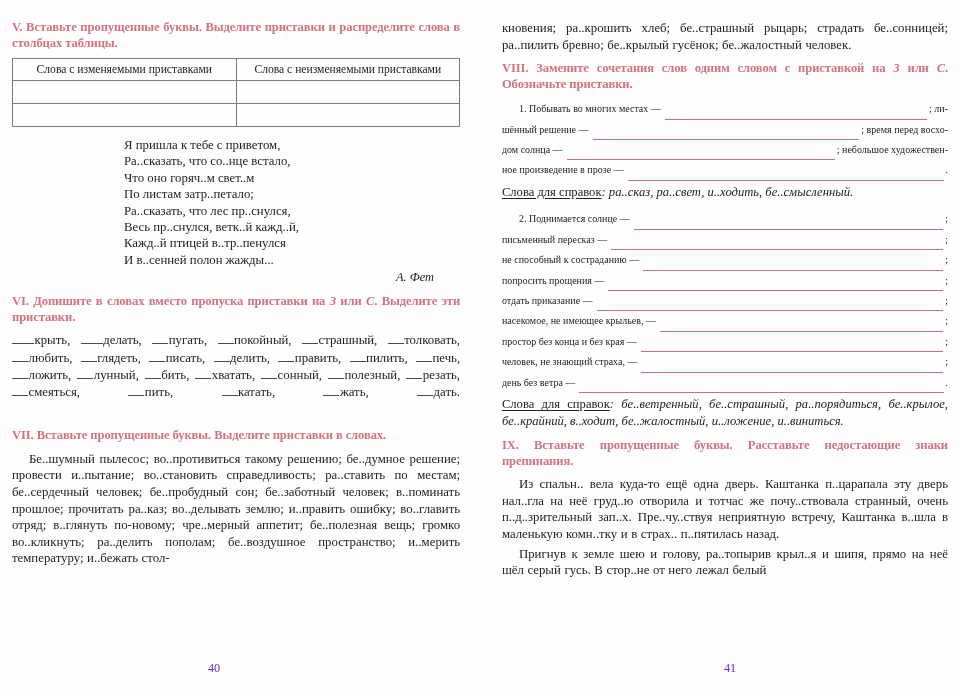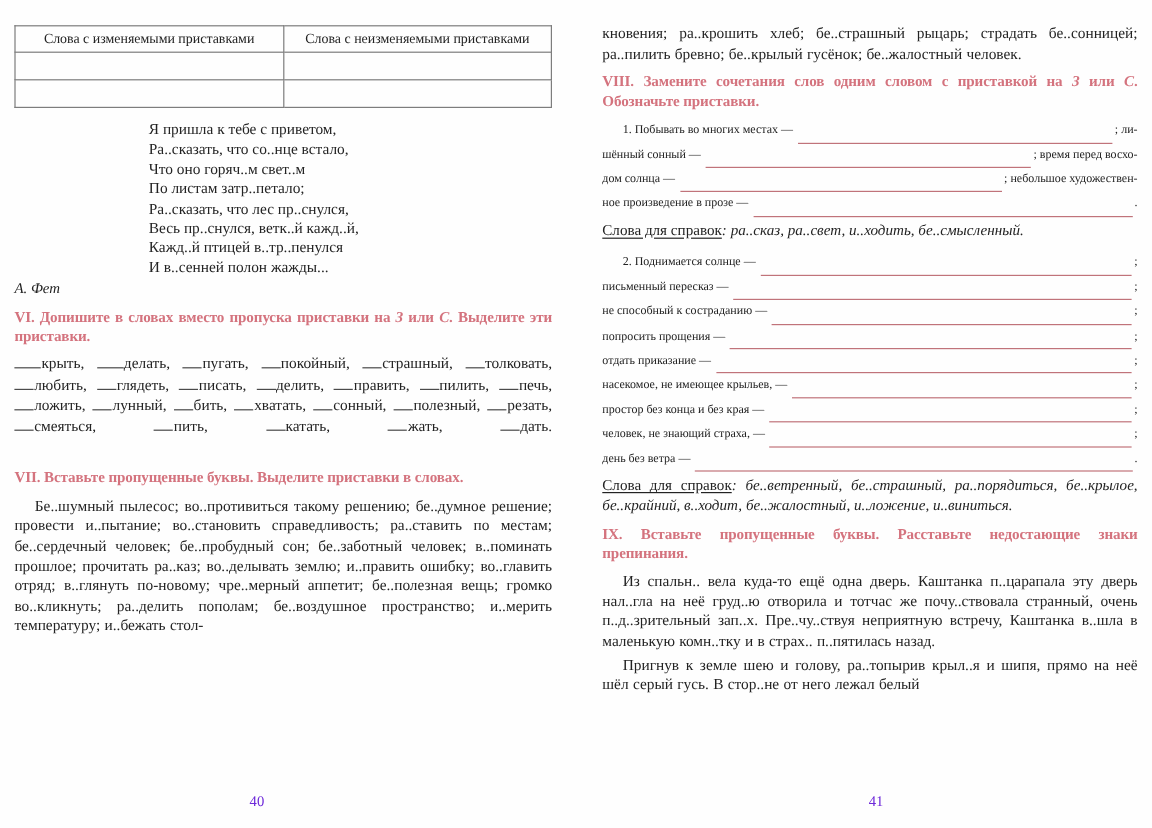--- a/index.html
+++ b/index.html
@@ -73,20 +73,21 @@
 
   
   .poem {
     margin: 2px 0 2px 0;
     padding-left: 112px;
     font-size: 12.8px;
     line-height: 16.4px;
   }
   .poem div { white-space: nowrap; }
   .attrib {
+    text-align: right;
     font-style: italic;
     font-size: 12.4px;
     margin: 1px 26px 9px 0;
   }
 
   
   .blanks-list {
     font-size: 12.8px;
     line-height: 17.4px;
     text-align: justify;
@@ -150,20 +151,21 @@
   .pageno.l { left: 196px; }
   .pageno.r { left: 238px; }
 </style>
 </head>
 <body>
 
 <div class="scan">
 
   <div class="page left">
 
+    <div class="heading">V. Вставьте пропущенные буквы. Выделите приставки и распределите слова в столбцах таблицы.</div>
 
     <table class="prefix-table">
       <tbody>
           <tr>
         <td class="hdr colA">Слова с изменяемыми приставками</td>
         <td class="hdr">Слова с неизменяемыми приставками</td>
       </tr>
       <tr>
         <td class="colA"></td>
         <td></td>
@@ -205,21 +207,21 @@
 
     <div class="heading" style="margin-top:8px"><span>VIII. Замените сочетания слов одним словом с приставкой на </span><span class="it">З</span><span> или </span><span class="it">С</span><span>. Обозначьте приставки.</span></div>
 
     <div id="item1-block">
         <div class="fill-flex ind" style="padding-left: 17px;">
           <span class="lbl">1. Побывать во многих местах —</span>
           <span class="grow"></span>
           <span class="tail">; ли-</span>
         </div>
         <div class="fill-flex">
-          <span class="lbl">шённый сонный —</span>
+          <span class="lbl">шённый решение —</span>
           <span class="grow"></span>
           <span class="tail">; время перед восхо-</span>
         </div>
         <div class="fill-flex">
           <span class="lbl">дом солнца —</span>
           <span class="grow"></span>
           <span class="tail">; небольшое художествен-</span>
         </div>
         <div class="fill-flex">
           <span class="lbl">ное произведение в прозе —</span>

